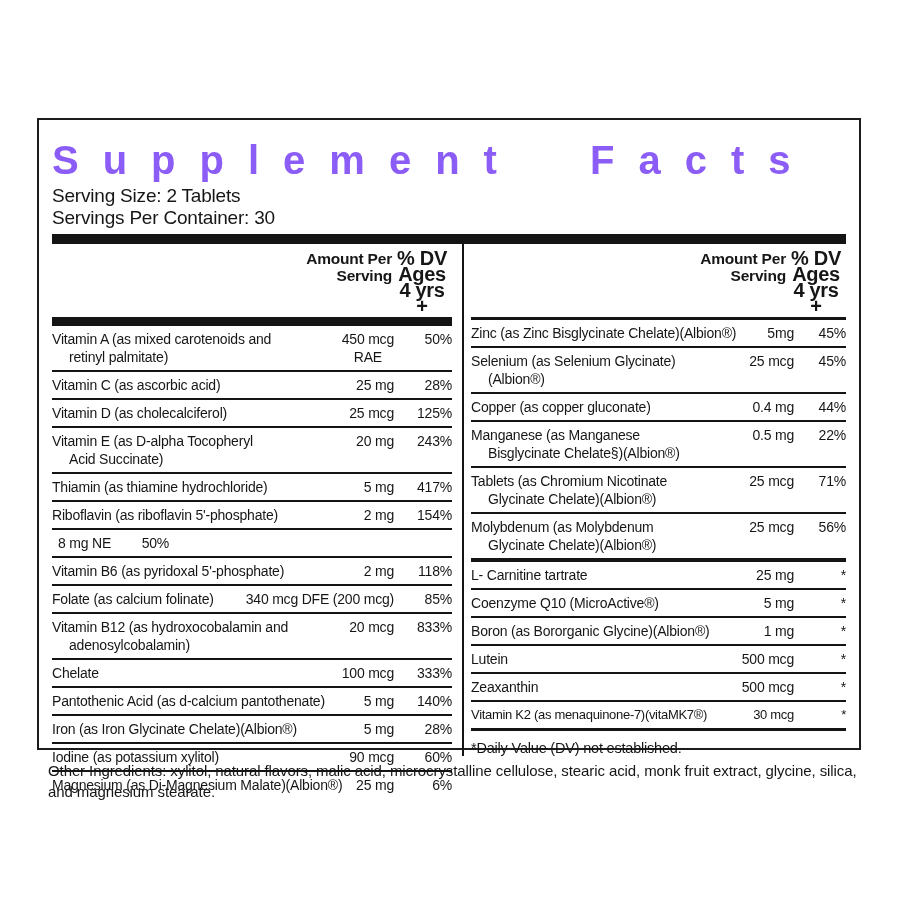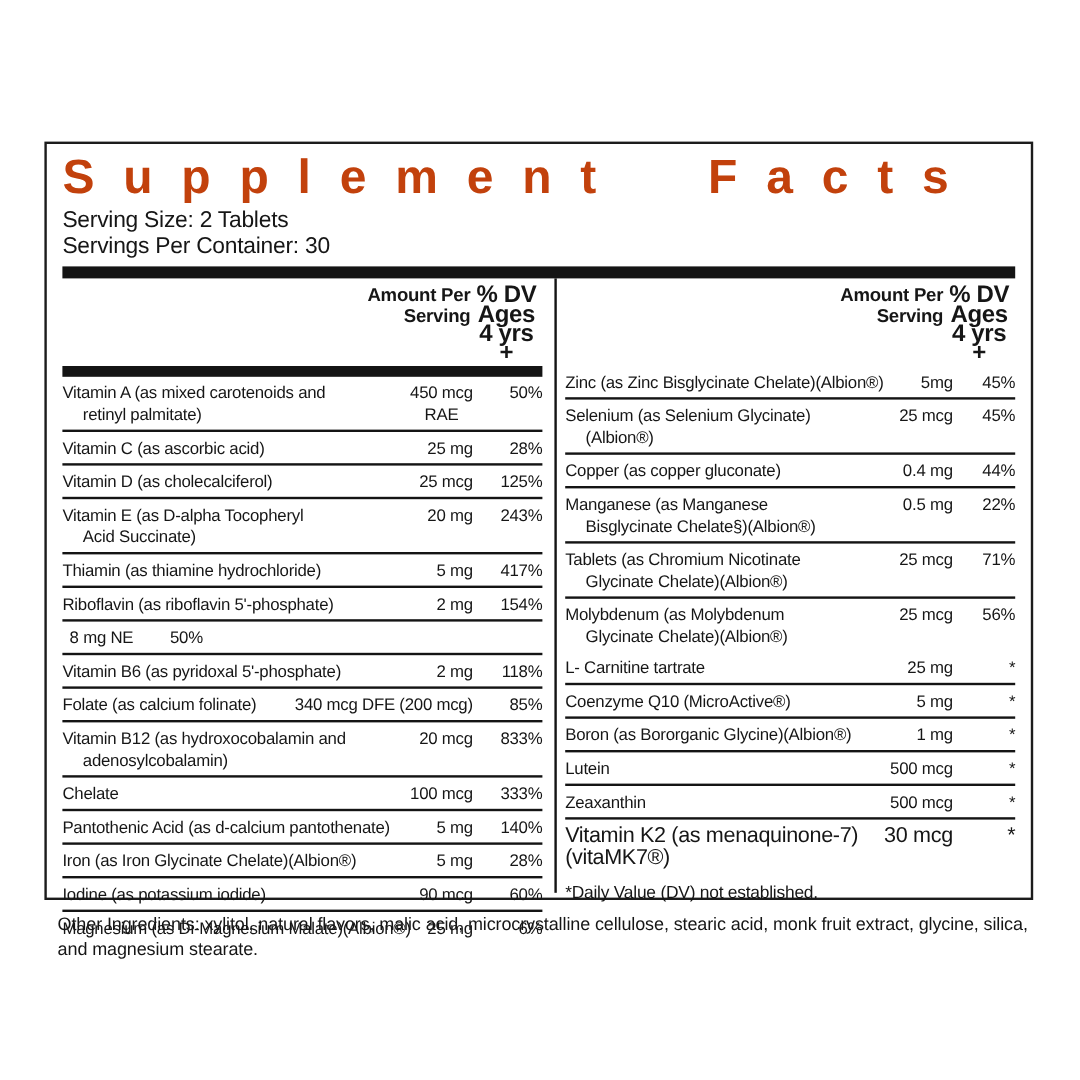--- a/index.html
+++ b/index.html
@@ -6,22 +6,22 @@
   body{
     width:900px;height:900px;background:#ffffff;position:relative;
     font-family:"Liberation Sans", sans-serif;color:#161616;
     -webkit-font-smoothing:antialiased;
   }
   .label{
     position:absolute;left:37px;top:118px;width:824px;height:632px;
     border:2px solid #1c1c1c;box-sizing:border-box;padding:0 13px;background:#fff;
   }
   .title{
-    font-weight:bold;font-size:40px;line-height:50px;height:50px;margin-top:3px;
-    letter-spacing:24px;word-spacing:34px;white-space:nowrap;overflow:hidden;color:#c2410c;
+    font-weight:bold;font-size:40px;line-height:50px;height:50px;margin-top:15px;
+    letter-spacing:24px;word-spacing:34px;white-space:nowrap;overflow:hidden;color:#8b5cf6;
   }
   .serv{font-size:19px;line-height:22px;letter-spacing:-0.2px;}
   .fullbar{height:10px;background:#141414;margin-top:5px;}
   .cols{display:flex;align-items:stretch;height:512px;}
   .col-left{width:410px;box-sizing:border-box;padding-right:10px;flex:0 0 auto;}
   .col-right{
     width:384px;box-sizing:border-box;flex:0 0 auto;
     border-left:2px solid #141414;padding-left:7px;display:flex;flex-direction:column;
   }
   .colhead{display:flex;padding:6px 0 3px;}
@@ -33,21 +33,21 @@
     display:flex;align-items:flex-start;padding:4px 0;border-top:2px solid #141414;
     font-size:14px;line-height:18px;letter-spacing:-0.2px;
   }
   .row.first{border-top:none;}
   .nm{flex:1 1 auto;min-width:0;}
   .nm .l2{padding-left:17px;}
   .amt{flex:0 0 auto;margin-left:6px;text-align:right;white-space:nowrap;}
   .amt .l2a{padding-right:12px;}
   .dv{flex:0 0 58px;text-align:right;white-space:nowrap;}
   .col-right .dv{flex:0 0 52px;}
-  .row.tight{font-size:18px;letter-spacing:-0.3px;}
+  .row.tight{font-size:13px;letter-spacing:-0.3px;}
   .foot{font-size:14.5px;letter-spacing:-0.2px;padding-top:9px;}
   .other{
     position:absolute;left:48px;top:760px;width:812px;
     font-size:15px;line-height:21px;letter-spacing:-0.1px;
   }
 </style>
 </head>
 <body>
 
 <div class="label">
@@ -159,21 +159,21 @@
         <div class="dv">140%</div>
       </div>
 
       <div class="row">
         <div class="nm">Iron (as Iron Glycinate Chelate)(Albion®)</div>
         <div class="amt">5 mg</div>
         <div class="dv">28%</div>
       </div>
 
       <div class="row">
-        <div class="nm">Iodine (as potassium iodide)</div>
+        <div class="nm">Iodine (as potassium xylitol)</div>
         <div class="amt">90 mcg</div>
         <div class="dv">60%</div>
       </div>
 
       <div class="row">
         <div class="nm">Magnesium (as Di-Magnesium Malate)(Albion®)</div>
         <div class="amt">25 mg</div>
         <div class="dv">6%</div>
       </div>
     </div>

